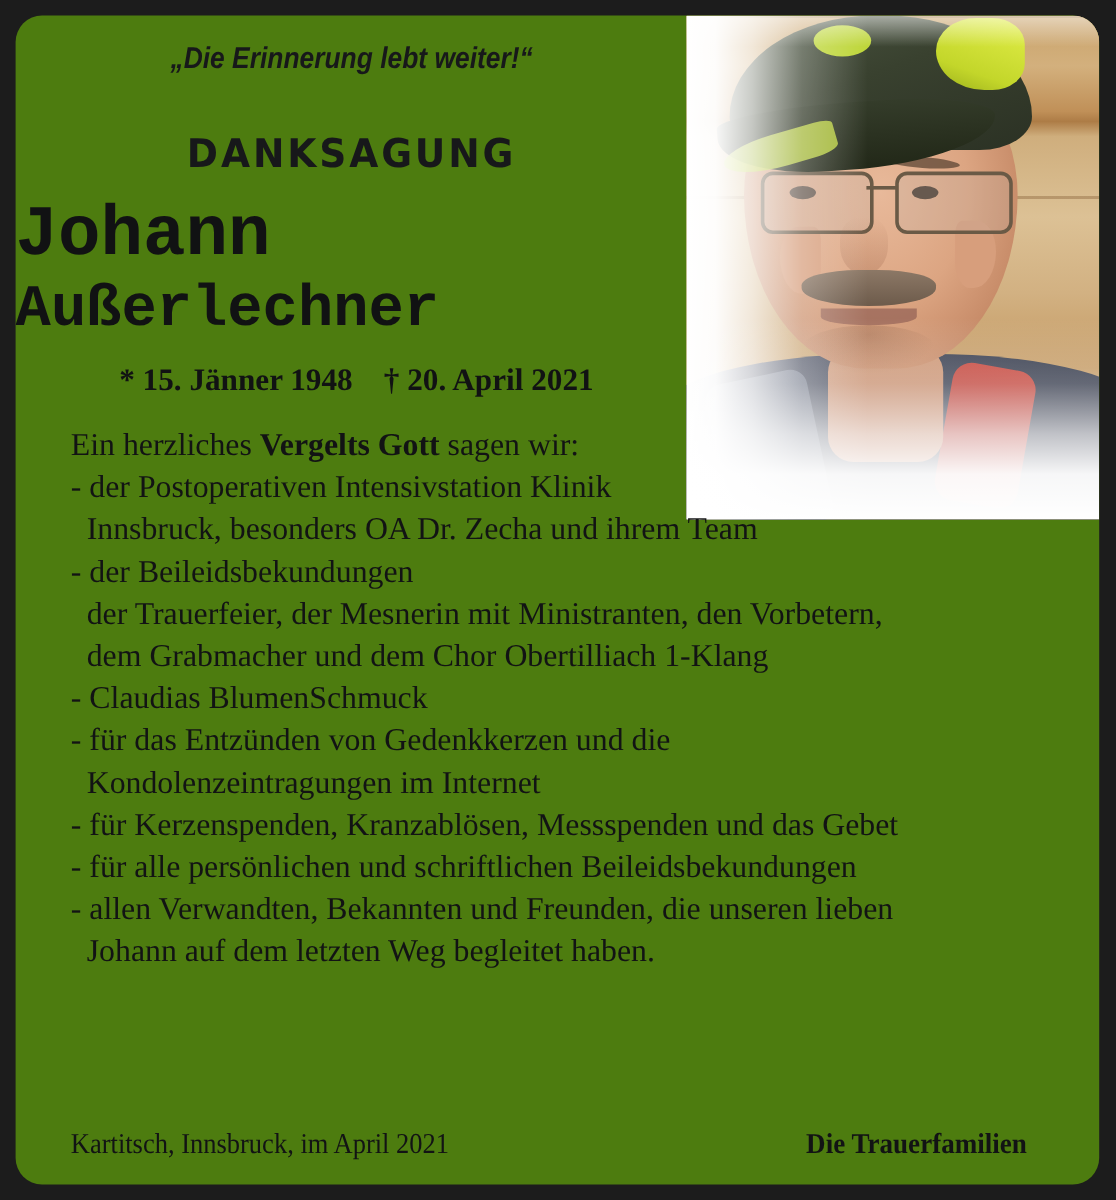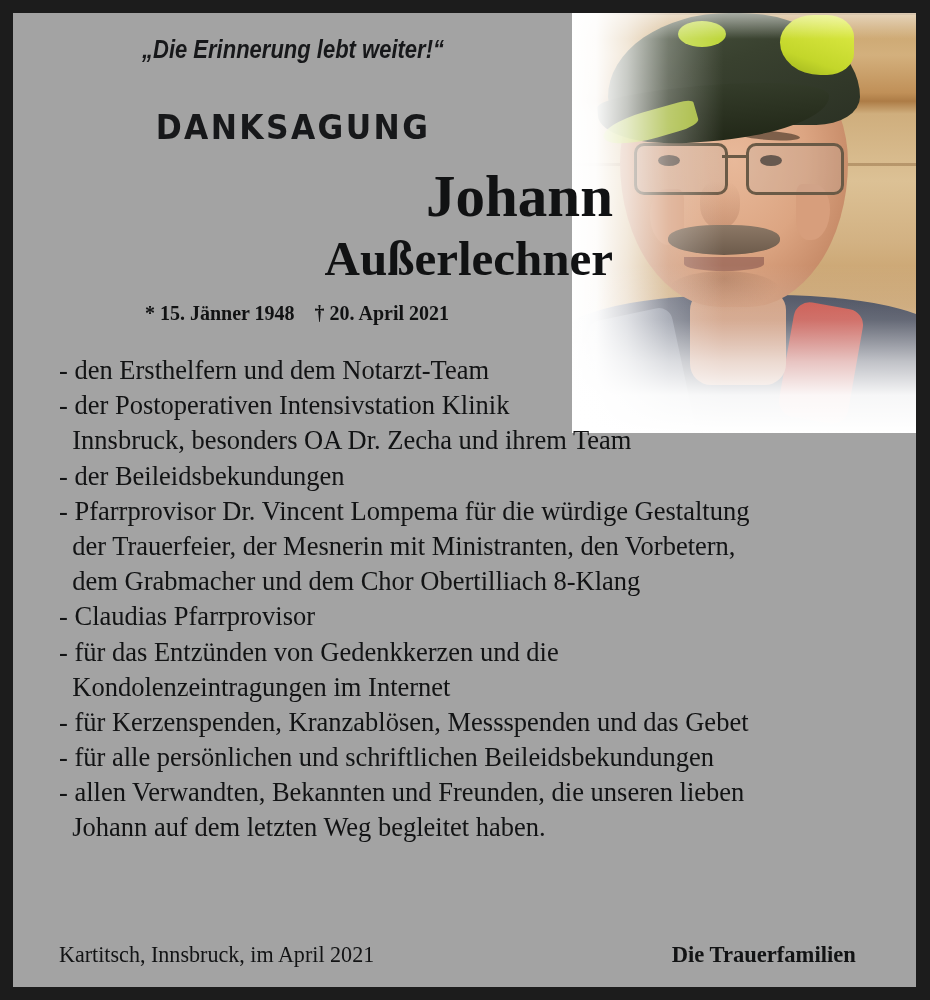--- a/index.html
+++ b/index.html
@@ -19,22 +19,23 @@
     box-sizing: border-box;
     background: #1c1c1c;
     padding: 13px 14px 13px 13px;
     overflow: hidden;
   }
 
   .notice-inner {
     position: relative;
     width: 100%;
     height: 100%;
-    background: #a3a3a3;
+    background: #4d7c0f;
     overflow: hidden;
+    border-radius: 22px;
   }
 
   
   .photo-wrap {
     position: absolute;
     top: 0;
     right: 0;
     width: 344px;
     height: 420px;
     overflow: hidden;
@@ -322,39 +323,38 @@
     letter-spacing: 2.5px;
     color: #17181a;
     transform: scaleX(.95);
   }
 
   .name {
     position: absolute;
     left: 0;
     top: 154px;
     width: 568px;
-    text-align: right;
-    font-family: Liberation Serif, serif;
+    text-align: left;
+    font-family: Liberation Mono, monospace;
     font-weight: bold;
     color: #111213;
     line-height: 1.0;
-    margin-left: 32px;
   }
   .name .n1 { display: block; font-size: 59px; }
   .name .n2 { display: block; font-size: 49px; margin-top: 8px; }
 
   .dates {
     position: absolute;
     left: 0;
     top: 289px;
     width: 568px;
     text-align: center;
     font-family: "Liberation Serif", serif;
     font-weight: bold;
-    font-size: 20px;
+    font-size: 26px;
     color: #111213;
     white-space: pre;
   }
 
   .body-list {
     position: absolute;
     left: 46px;
     top: 340px;
     width: 830px;
     font-family: "Liberation Serif", serif;
@@ -437,28 +437,27 @@
       <div class="danksagung">DANKSAGUNG</div>
 
       <div class="name">
         <span class="n1">Johann</span>
         <span class="n2">Außerlechner</span>
       </div>
 
       <div class="dates">* 15. Jänner 1948    † 20. April 2021</div>
 
       <div class="body-list">
-        <div class="body-line">- den Ersthelfern und dem Notarzt-Team</div>
+        <div class="body-line"><span>Ein herzliches </span><b>Vergelts Gott</b><span> sagen wir:</span></div>
         <div class="body-line">- der Postoperativen Intensivstation Klinik</div>
         <div class="body-line">  Innsbruck, besonders OA Dr. Zecha und ihrem Team</div>
         <div class="body-line">- der Beileidsbekundungen</div>
-        <div class="body-line">- Pfarrprovisor Dr. Vincent Lompema für die würdige Gestaltung</div>
         <div class="body-line">  der Trauerfeier, der Mesnerin mit Ministranten, den Vorbetern,</div>
-        <div class="body-line">  dem Grabmacher und dem Chor Obertilliach 8-Klang</div>
-        <div class="body-line">- Claudias Pfarrprovisor</div>
+        <div class="body-line">  dem Grabmacher und dem Chor Obertilliach 1-Klang</div>
+        <div class="body-line">- Claudias BlumenSchmuck</div>
         <div class="body-line">- für das Entzünden von Gedenkkerzen und die</div>
         <div class="body-line">  Kondolenzeintragungen im Internet</div>
         <div class="body-line">- für Kerzenspenden, Kranzablösen, Messspenden und das Gebet</div>
         <div class="body-line">- für alle persönlichen und schriftlichen Beileidsbekundungen</div>
         <div class="body-line">- allen Verwandten, Bekannten und Freunden, die unseren lieben</div>
         <div class="body-line">  Johann auf dem letzten Weg begleitet haben.</div>
       </div>
 
       <div class="footer">
         <div class="left">Kartitsch, Innsbruck, im April 2021</div>

